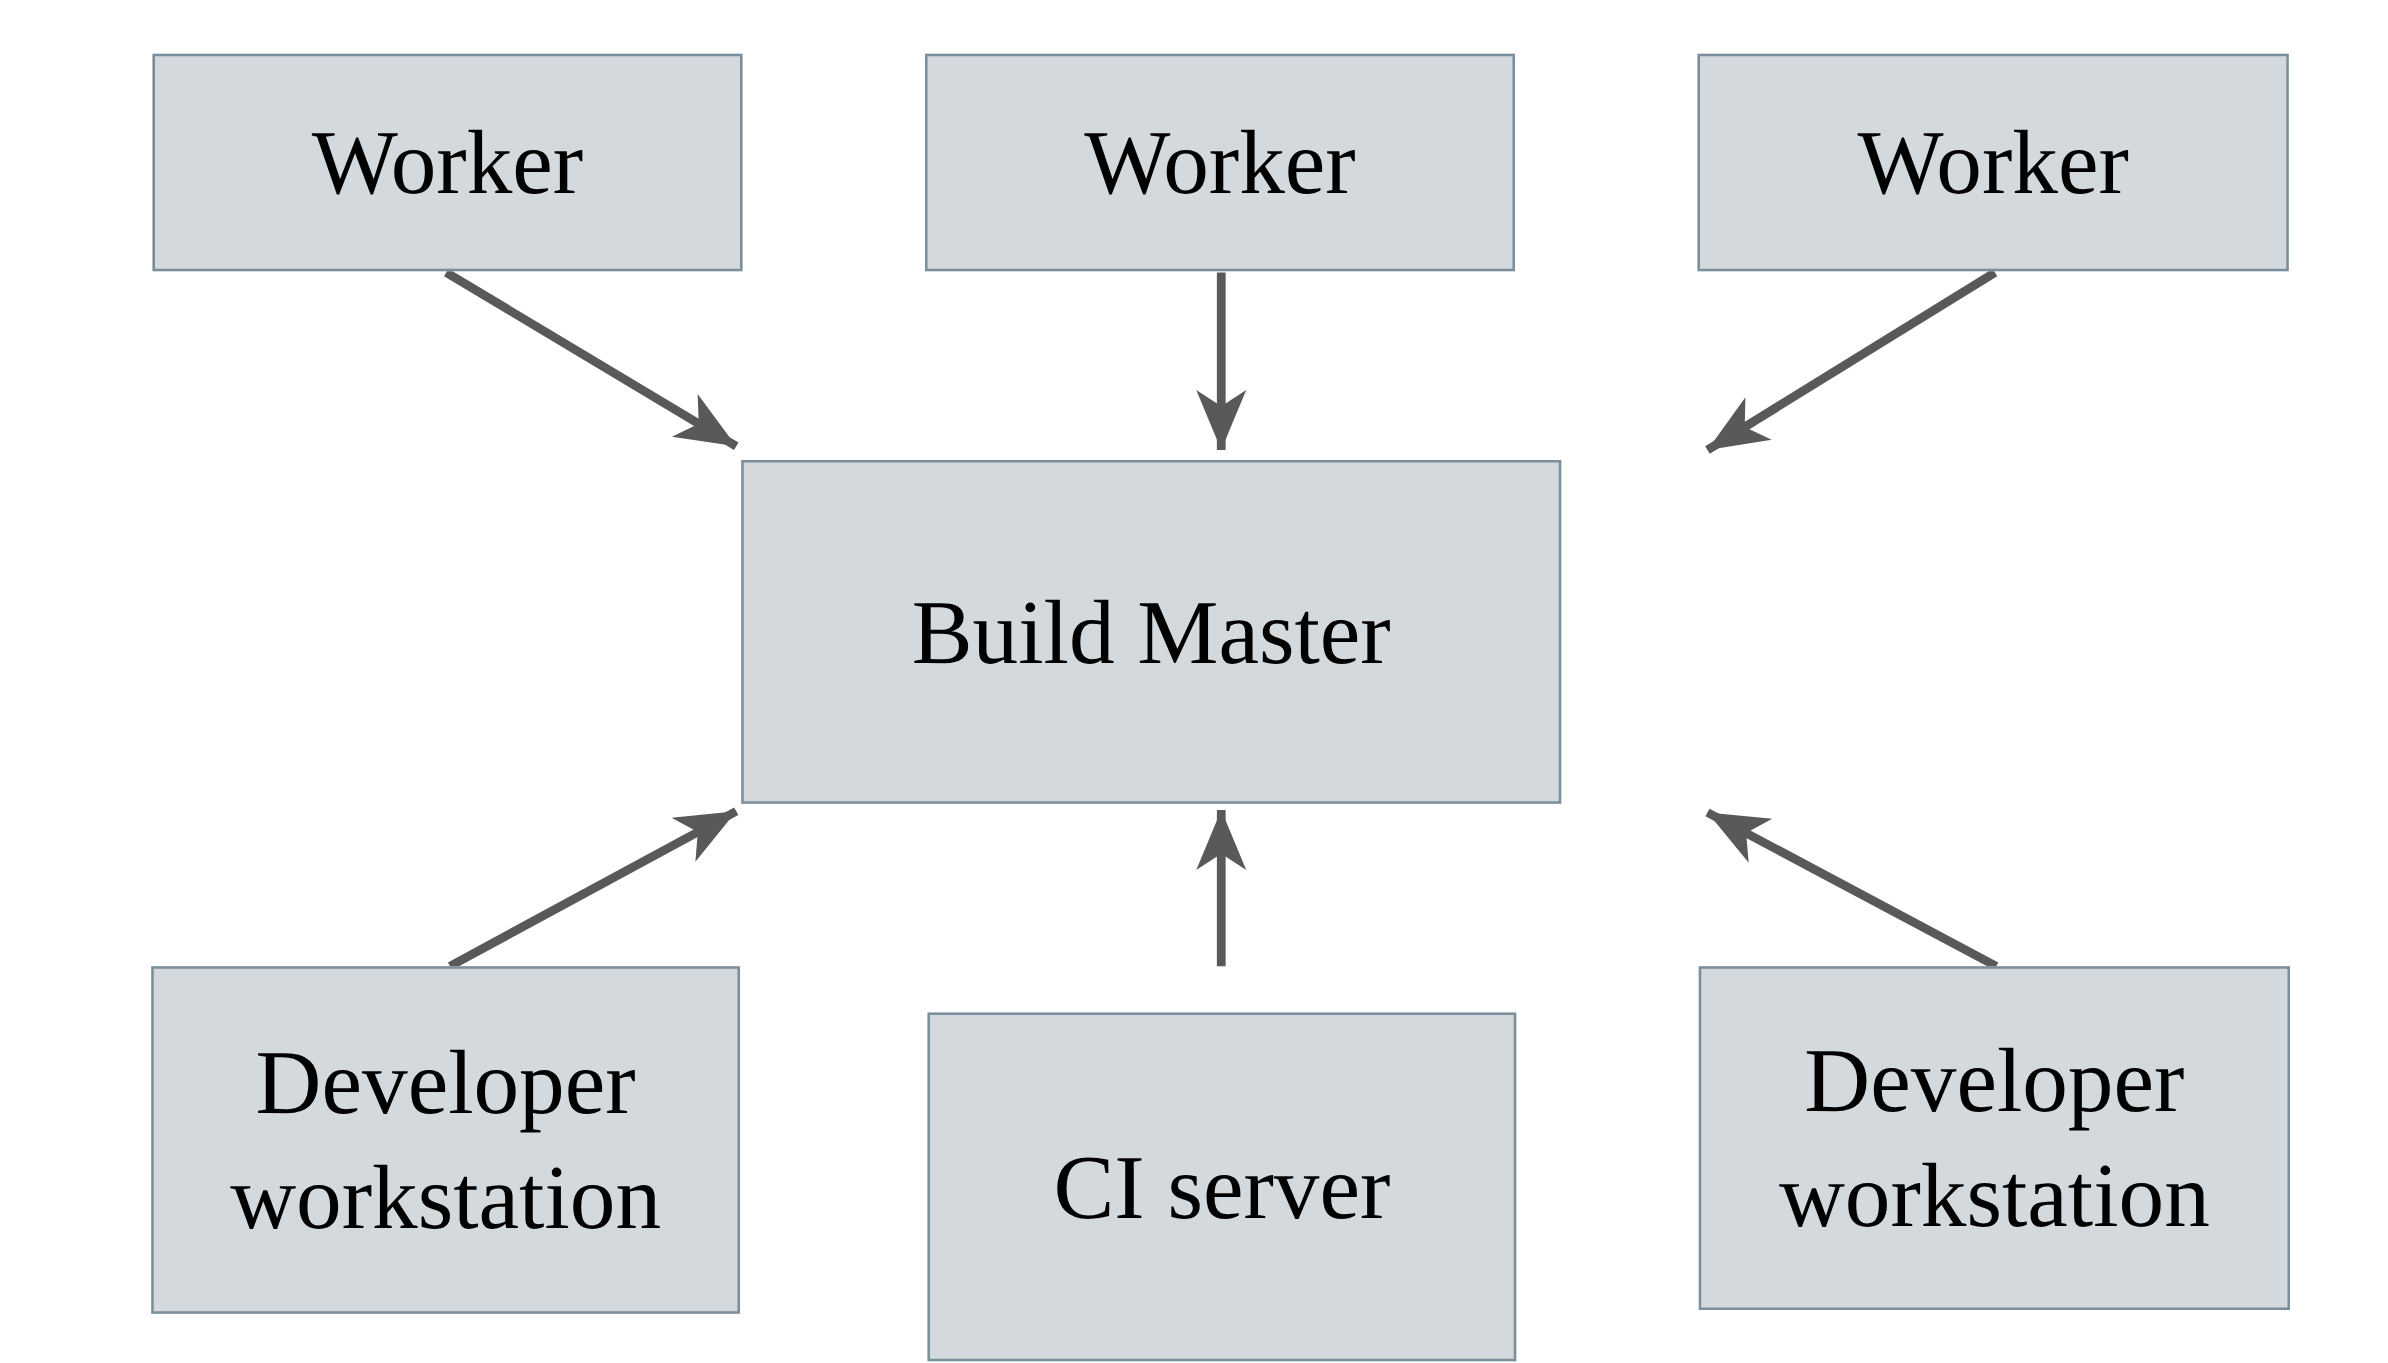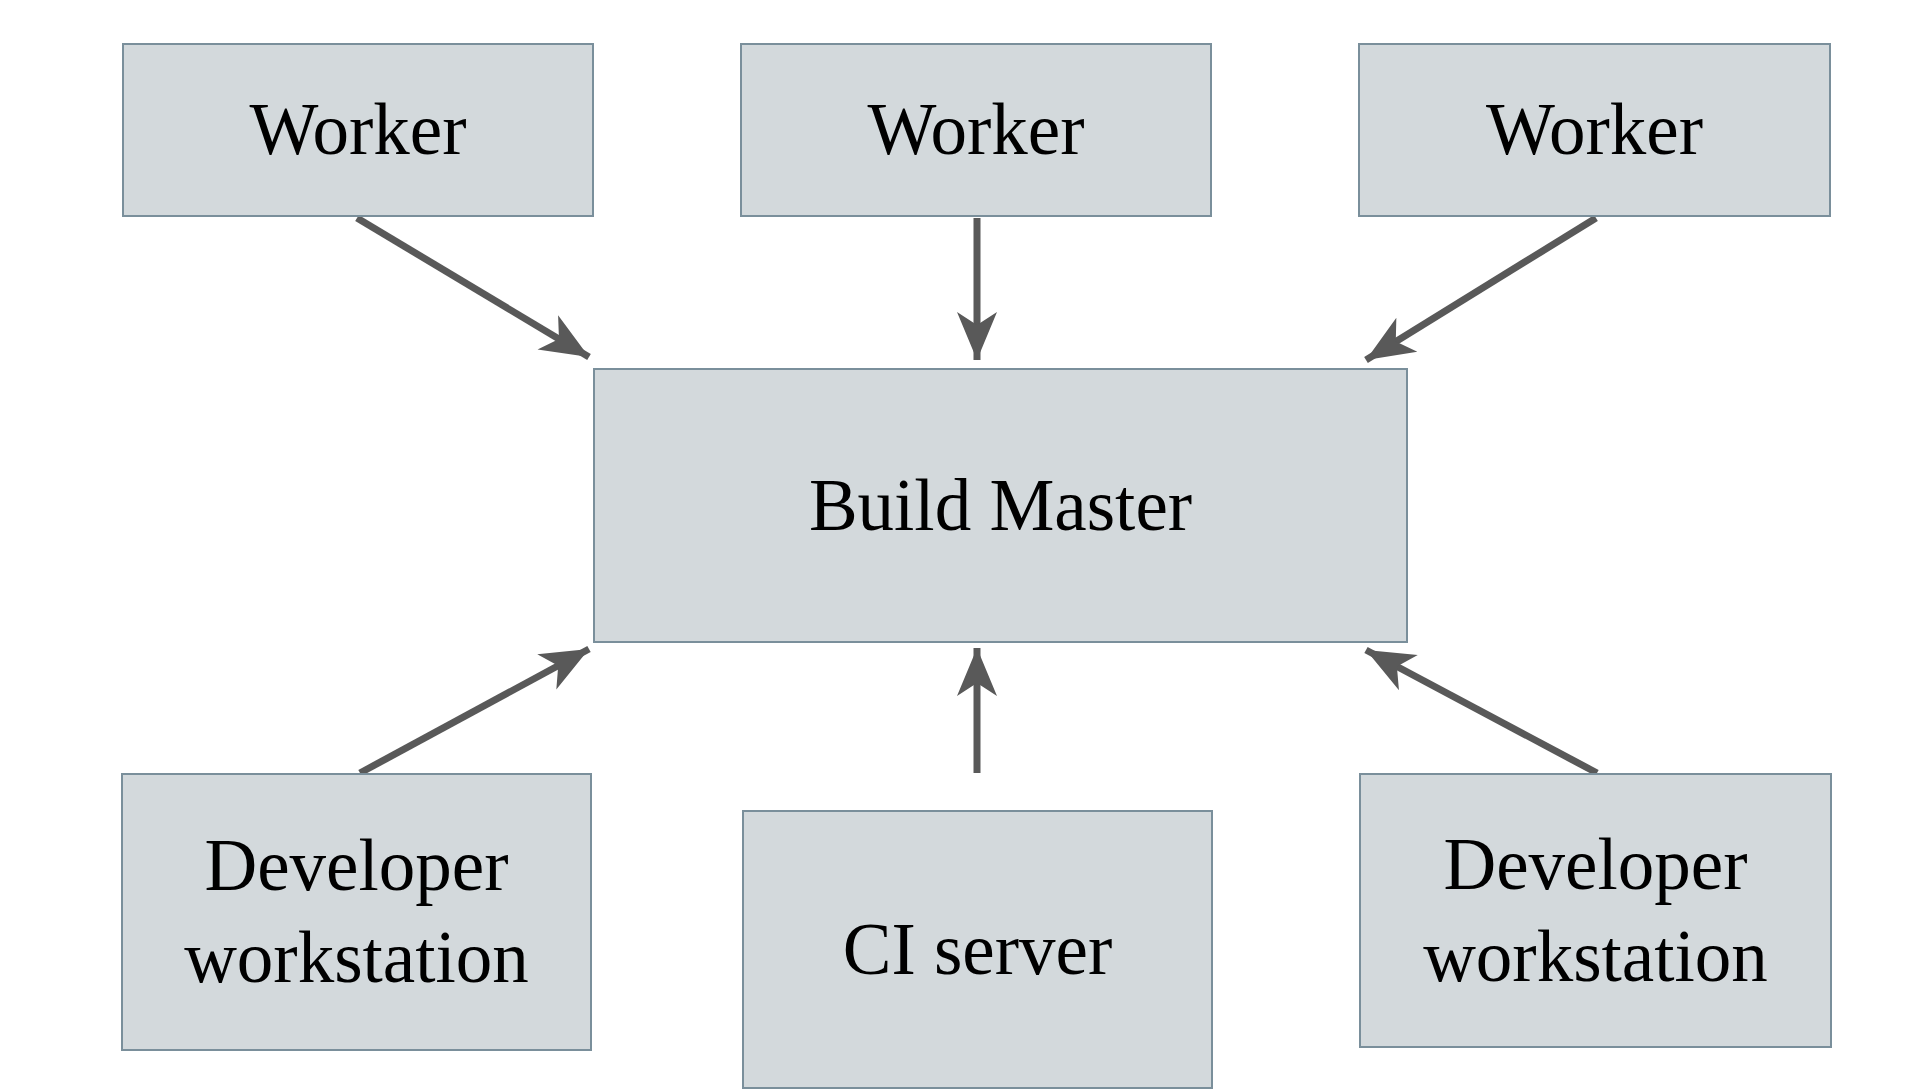--- a/index.html
+++ b/index.html
@@ -30,21 +30,21 @@
     font-size: 73px;
     line-height: 1.26;
     font-weight: 400;
     letter-spacing: 0px;
     padding: 0 10px;
   }
   
   .n-worker-left    { left: 122px;  top: 43px;  width: 472px; height: 174px; }
   .n-worker-center  { left: 740px;  top: 43px;  width: 472px; height: 174px; }
   .n-worker-right   { left: 1358px; top: 43px;  width: 473px; height: 174px; }
-  .n-build-master   { left: 593px;  top: 368px; width: 815px; height: 275px; }
+  .n-build-master   { left: 593px;  top: 368px; width: 656px; height: 275px; }
   .n-dev-ws-left    { left: 121px;  top: 773px; width: 471px; height: 278px; }
   .n-ci-server      { left: 742px;  top: 810px; width: 471px; height: 279px; }
   .n-dev-ws-right   { left: 1359px; top: 773px; width: 473px; height: 275px; }
 
   svg.arrows {
     position: absolute;
     left: 0;
     top: 0;
     width: 1910px;
     height: 1090px;

